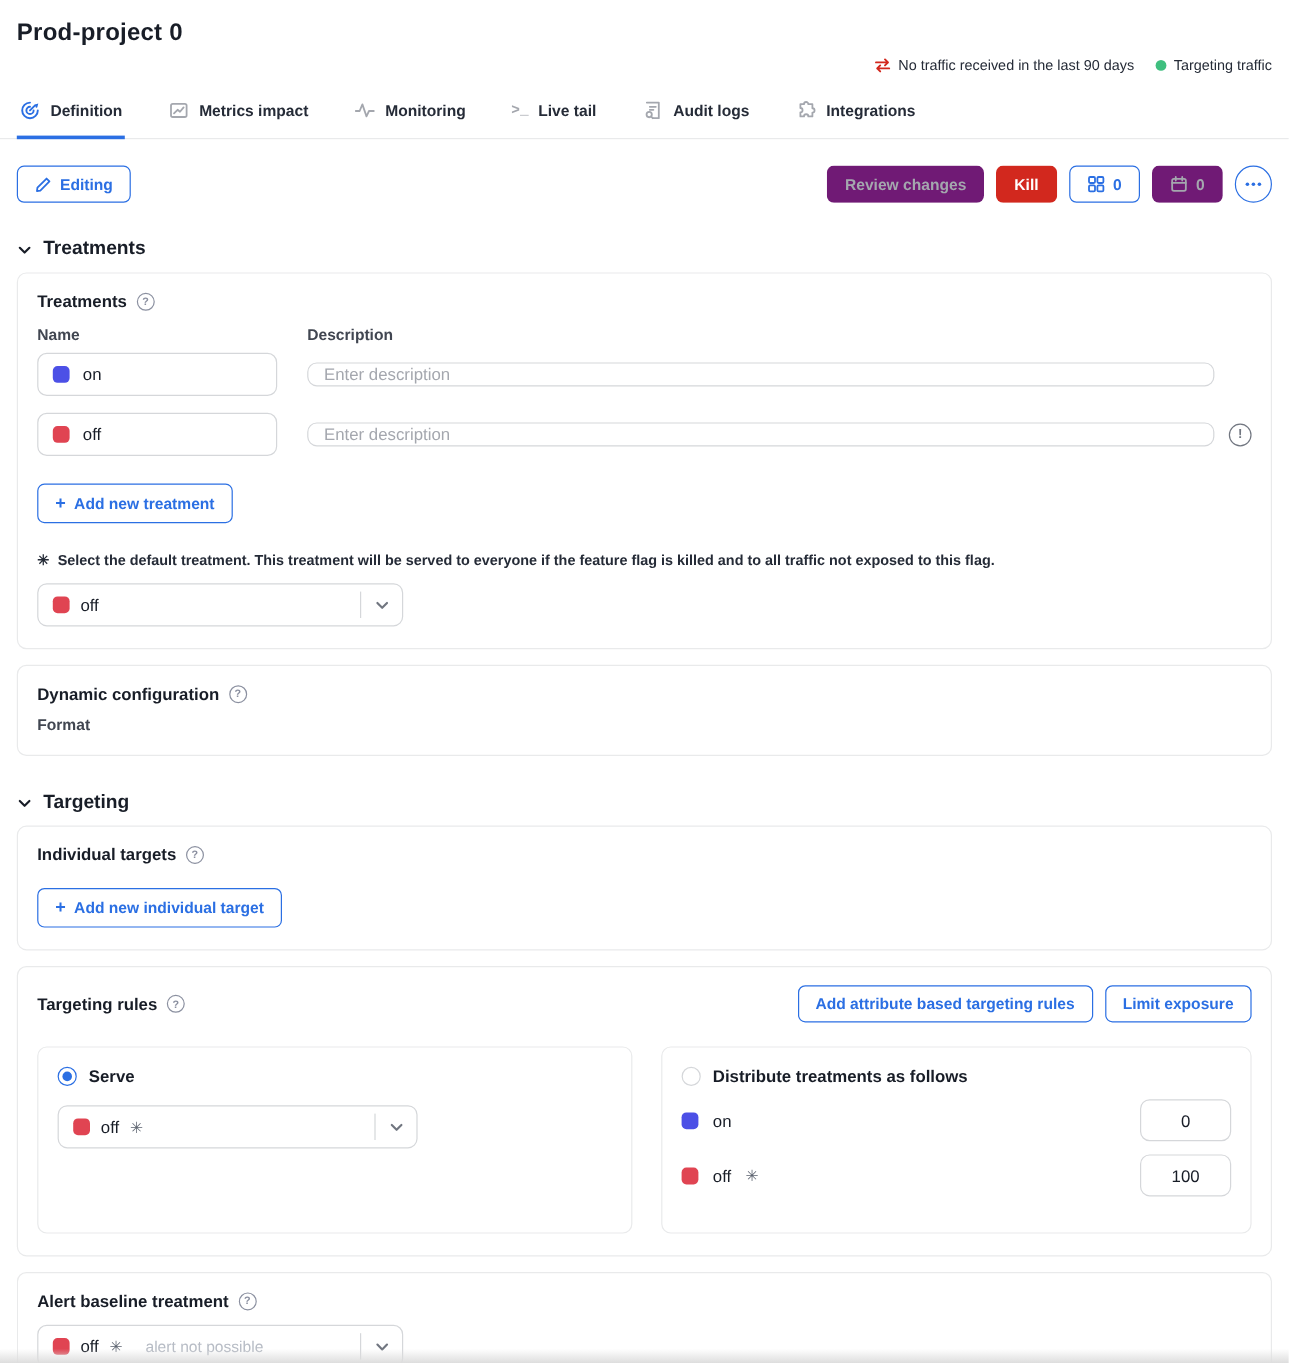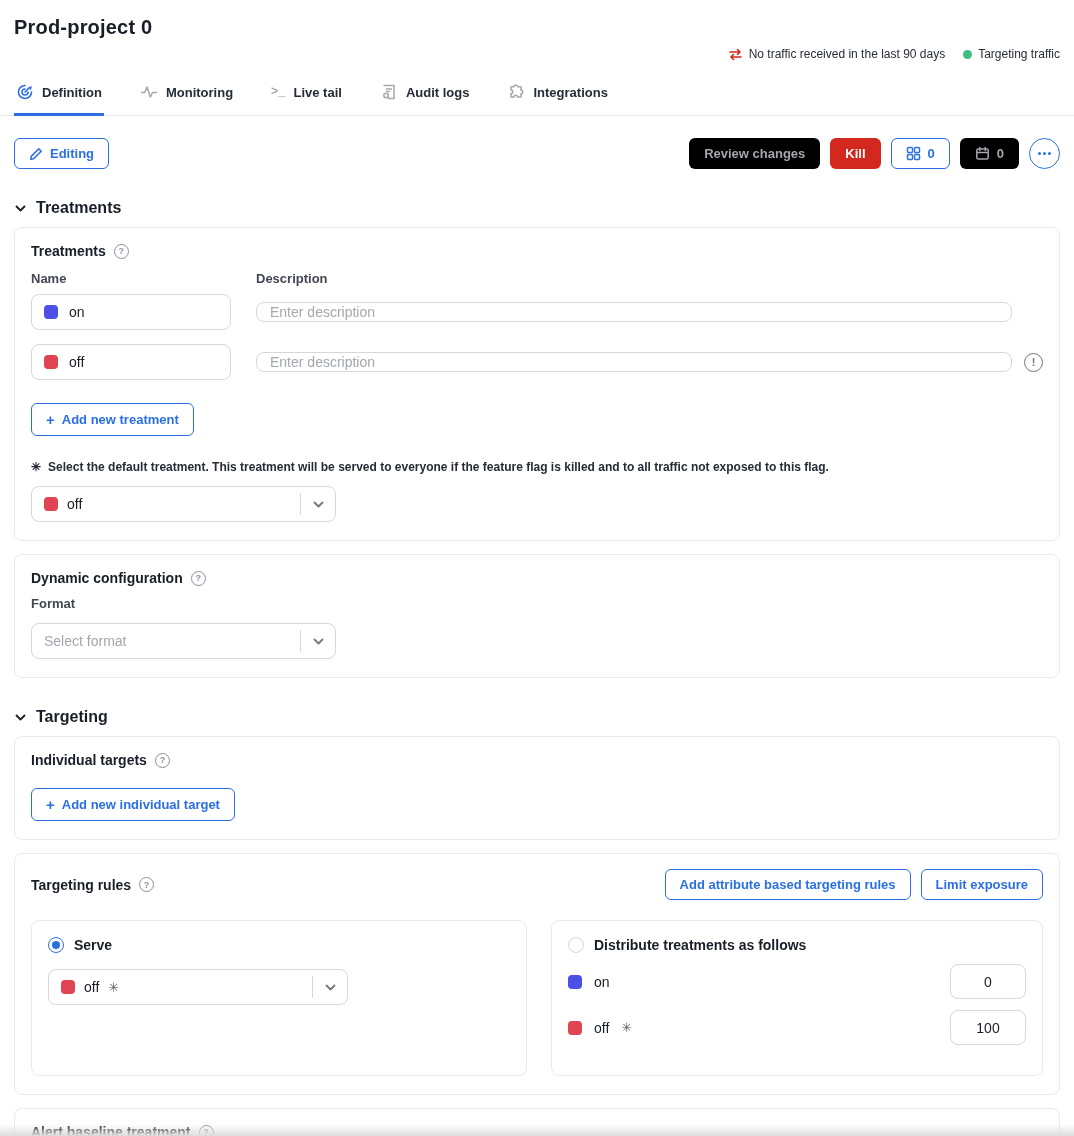--- a/index.html
+++ b/index.html
@@ -23,21 +23,21 @@
   .tab.active { border-bottom-color:#2b6fe3;text-align:center; }
   .tab .ticon { display:inline-flex; color:#a4a7ae; }
   .tab.active .ticon { color:#2b6fe3; }
   .live-glyph { font-family:"Liberation Mono", monospace; font-size:12px; font-weight:bold; color:#a4a7ae; }
 
   
   .toolbar { display:flex; justify-content:space-between; align-items:center; margin:22px 14px 0; }
   .btn { display:inline-flex; align-items:center; gap:7px; font-size:13px; font-weight:bold;
          border-radius:6px; padding:7px 14px; cursor:pointer; border:1px solid transparent; background:#fff; }
   .btn-outline { border-color:#2b6fe3; color:#2b6fe3; }
-  .btn-disabled { background:#000000; color:#a4a7ae; cursor:default; }
+  .btn-disabled { background:#701a75; color:#a4a7ae; cursor:default; }
   .btn-kill { background:#d2281e; color:#fff; }
   .tb-right { display:flex; align-items:center; gap:10px; }
   .btn-circle { width:31px; height:31px; border:1px solid #2b6fe3; border-radius:50%; display:flex;
                 align-items:center; justify-content:center; gap:2px; cursor:pointer; background:#fff; }
   .btn-circle i { width:3px; height:3px; border-radius:50%; background:#2b6fe3; display:block; }
 
   
   .sect-h { display:flex; align-items:center; gap:9px; margin:30px 14px 10px; font-size:16px; font-weight:bold; }
   .card { border:1px solid #e9eaeb; border-radius:8px; margin:0 14px 13px; padding:15px 16px 18px; background:#fff; }
   .card-h { display:flex; align-items:center; gap:8px; font-size:14px; font-weight:bold; margin-bottom:4px; }
@@ -124,20 +124,29 @@
 <div class="tabs">
   <div class="tab active">
     <span class="ticon">
       <svg width="18" height="18" viewBox="0 0 18 18" fill="none" stroke="currentColor" stroke-width="1.6" stroke-linecap="round">
         <path d="M15.5 9A6.5 6.5 0 1 1 9 2.5"></path>
           <path d="M12 9A3 3 0 1 1 9 6"></path>
         <path d="M9 9l4.2-4.2M13.2 4.8l1.6-.4-.4 1.6"></path>
       </svg>
     </span>
     <span>Definition</span>
+  </div>
+  <div class="tab">
+    <span class="ticon">
+      <svg width="18" height="18" viewBox="0 0 18 18" fill="none" stroke="currentColor" stroke-width="1.5" stroke-linecap="round" stroke-linejoin="round">
+        <rect x="2.5" y="3.5" width="13" height="11" rx="1.5"></rect>
+          <path d="M5 11.5l3-3 2 1.6 3-3.6"></path>
+      </svg>
+    </span>
+    <span>Metrics impact</span>
   </div>
   <div class="tab">
     <span class="ticon">
       <svg width="18" height="18" viewBox="0 0 18 18" fill="none" stroke="currentColor" stroke-width="1.5" stroke-linecap="round" stroke-linejoin="round">
         <path d="M1.5 9.5h3.2L7 4l3.4 10 2.1-4.5h4"></path>
       </svg>
     </span>
     <span>Monitoring</span>
   </div>
   <div class="tab">
@@ -268,29 +277,20 @@
     </span>
   </div>
 </div>
 
 <div class="card">
   <div class="card-h">
     <span>Dynamic configuration</span>
     <span class="help">?</span>
   </div>
   <div class="lab" style="margin-top:10px;">Format</div>
-  <div class="select">
-    <span class="val placeholder">Select format</span>
-    <span class="divider"></span>
-    <span class="chev">
-      <svg width="13" height="13" viewBox="0 0 13 13" fill="none" stroke="#717680" stroke-width="1.8" stroke-linecap="round" stroke-linejoin="round">
-          <path d="M2.5 4.5 6.5 8.5 10.5 4.5"></path>
-        </svg>
-    </span>
-  </div>
 </div>
 
 <div class="sect-h">
   <span>
     <svg width="13" height="13" viewBox="0 0 13 13" fill="none" stroke="#181d27" stroke-width="1.8" stroke-linecap="round" stroke-linejoin="round">
         <path d="M2.5 4.5 6.5 8.5 10.5 4.5"></path>
       </svg>
   </span>
   <span>Targeting</span>
 </div>

